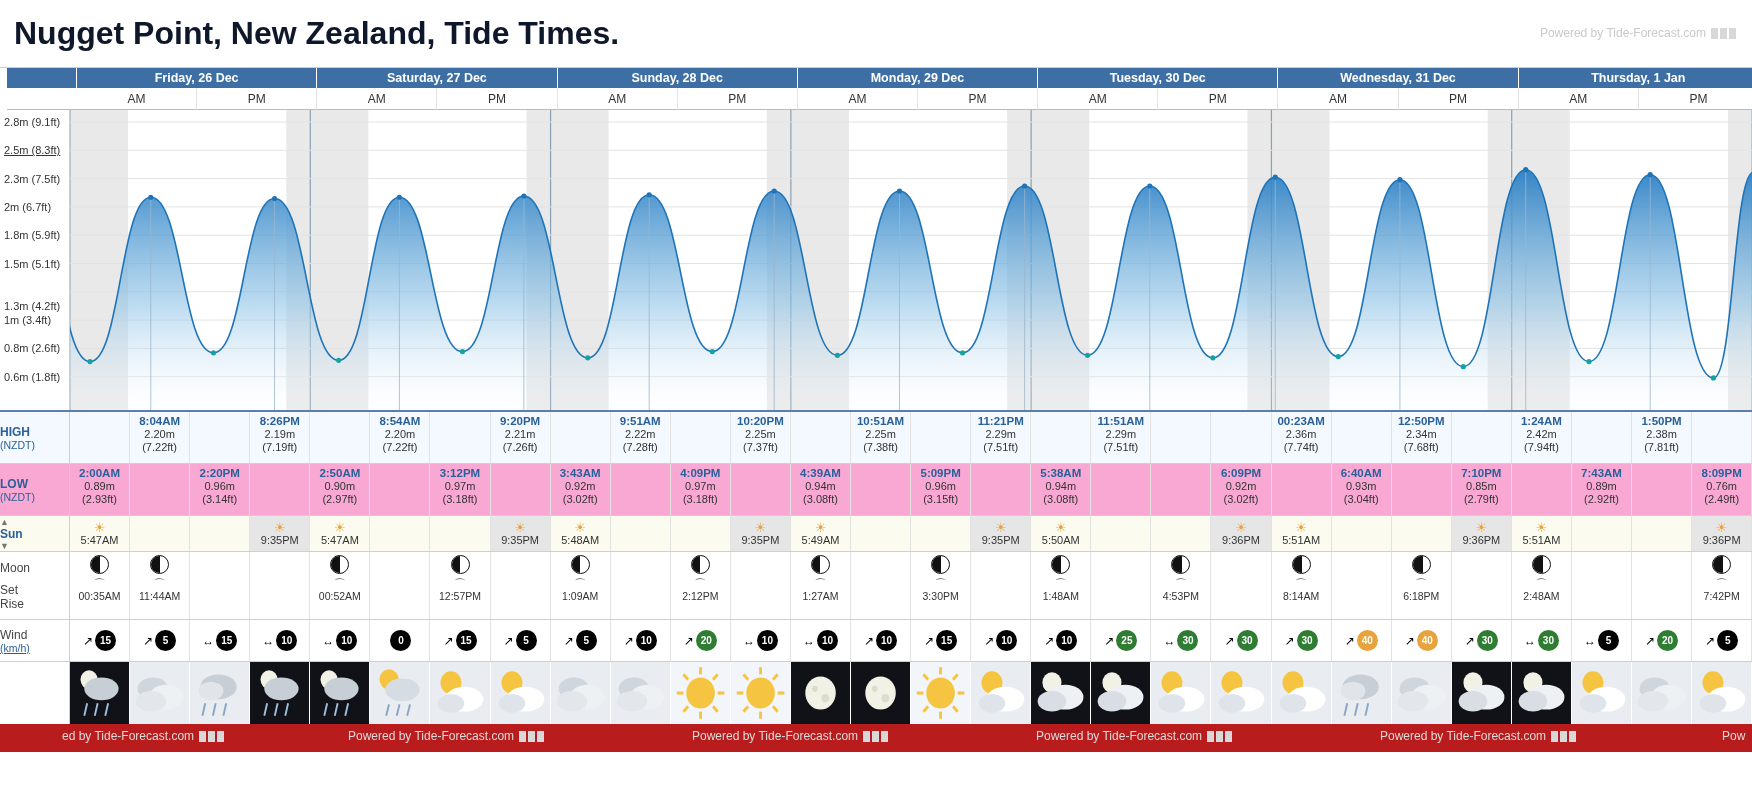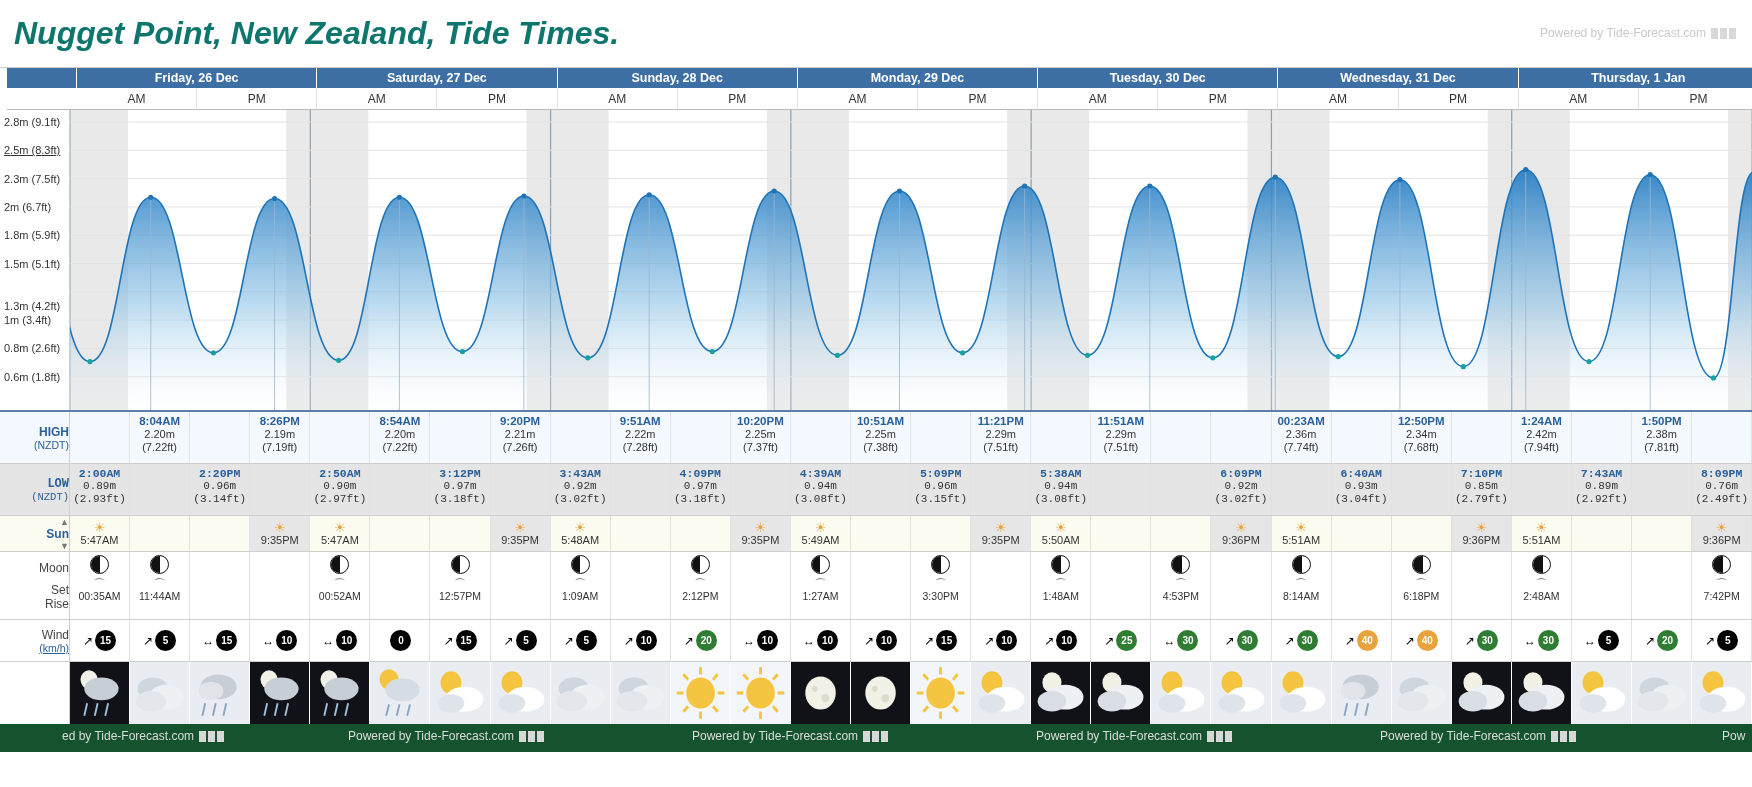--- a/index.html
+++ b/index.html
@@ -16,21 +16,21 @@
   
   .titlebar {
     height: 68px;
     display: flex; align-items: center;
     padding: 0 14px;
     border-bottom: 1px solid #ccc;
     background:#fff;
     position: relative;
   }
   .title-main {
-    font-size: 32px; font-weight: bold; color:#0f766e; white-space: nowrap; font-style: italic;
+    font-size: 32px; font-weight: bold; color:#0f172a; white-space: nowrap;
   }
   .title-sub {
     font-size: 31px; color:#222; margin-left: 10px; white-space: nowrap;
   }
   .powered-top {
     position:absolute; right: 16px; top: 26px;
     font-size: 12px; color:#c9c9c9; display:flex; align-items:center; gap:5px;
   }
   .pw-bars { display:flex; gap:2px; }
   .pw-bars i { display:block; width:7px; height:11px; background:#d8d8d8; }
@@ -53,29 +53,29 @@
   .graphwrap { position:relative; height: 302px; width:1752px; background:#fff; }
   .ylabels { position:absolute; left:0; top:0; width:70px; height:302px; z-index:4; }
   .ylabels div {
     position:absolute; left:4px; font-size:11px; color:#333; white-space:nowrap;
   }
   .graph-svg { position:absolute; left:0; top:0; }
 
   
   .rowlabel {
     width:70px; min-width:70px; display:flex; flex-direction:column;
-    align-items:flex-end; justify-content:center;
+    align-items:flex-start; justify-content:center;
     font-size:12px; color:#2a6099; font-weight:bold;
     border-right:1px solid #cfcfcf;
   }
   .rowlabel small { font-weight:normal; font-size:10.5px; color:#2a6099; }
 
   .tiderow { display:flex; width:1752px; border-bottom:1px solid #cfcfcf; }
   .tiderow.high { background:#f4f9ff; height:52px; }
-  .tiderow.low  { background:#e5e5e5; height:52px;font-family:Liberation Mono, monospace; }
+  .tiderow.low  { background:#f9a8d4; height:52px; }
   .tidecells { display:flex; flex:1 1 0; }
   .tidecell {
     flex:1 1 0; border-right:1px solid #e2e2e2;
     font-size:11px; text-align:center; line-height:13px; padding-top:3px;
     color:#333;
   }
   .tidecell .t { color:#2a6099; font-weight:bold; font-size:11.5px; }
 
   .sunrow { display:flex; width:1752px; height:36px; background:#fbfbef; border-bottom:1px solid #cfcfcf;}
   .sunrow .rowlabel { color:#2a6099; }
@@ -102,21 +102,21 @@
     width:21px;height:21px;border-radius:50%; color:#fff;
     font-size:10px; font-weight:bold; display:flex;align-items:center;justify-content:center;
     background:#000;
   }
   .warrow { font-size:12px; color:#000; }
 
   .wxrow { display:flex; width:1752px; height:62px; }
   .wxcell { flex:1 1 0; border-right:1px solid #fff; position:relative; overflow:hidden; }
 
   .footer {
-    height:28px; width:1752px; background:#14532d; position:relative;
+    height:28px; width:1752px; background:#b91c1c; position:relative;
   }
   .fw {
     position:absolute; top:5px; font-size:12px; color:#dcdcdc; display:flex; align-items:center; gap:5px;
   }
 
   .moon-icon { width:19px;height:19px;border-radius:50%; position:relative; background:#fff; border:1px solid #111; overflow:hidden;}
   .moon-icon .dark { position:absolute; top:0; bottom:0; background:#111; }
 
   .sunicon { font-size:13px; line-height:13px; color:#e8a33d; }
   .arcicon { font-size:12px; line-height:12px; color:#555; }

